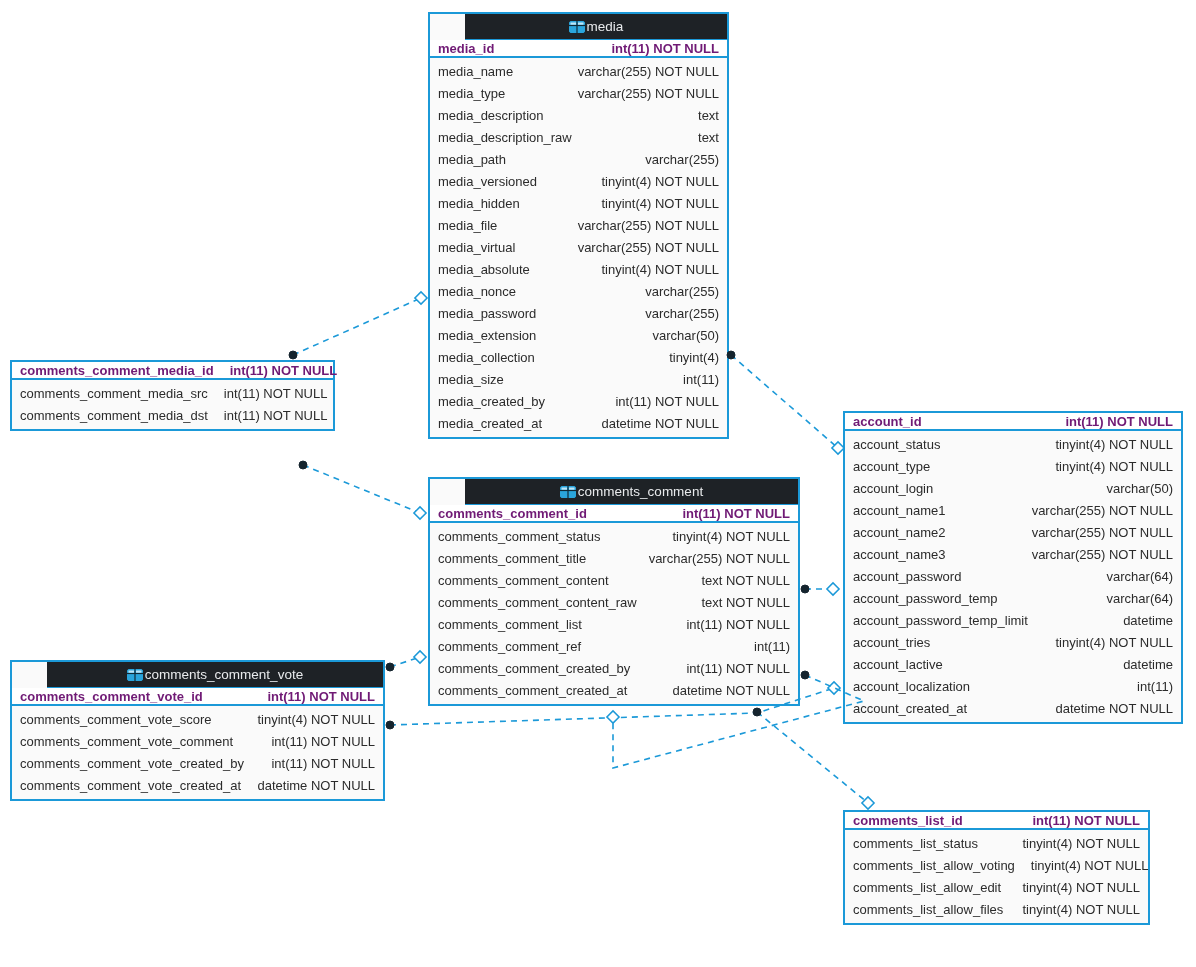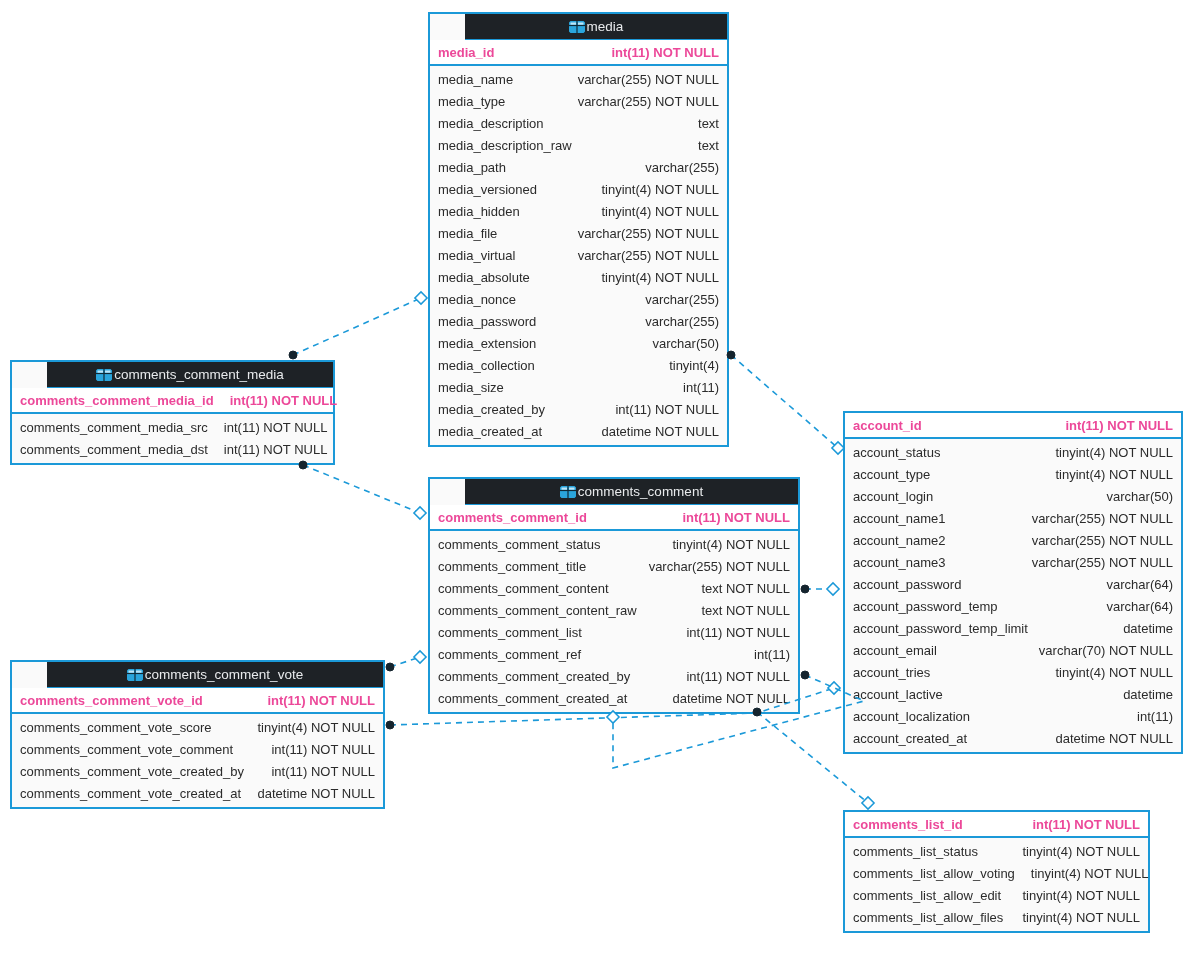--- a/index.html
+++ b/index.html
@@ -34,21 +34,21 @@
   }
   .row{
     display:flex;align-items:center;justify-content:space-between;
     gap:16px;
     height:22px;
     padding:0 8px;
     font-size:13px;
     color:var(--txt,#2b2b2b);
     white-space:nowrap;
   }
-  .pk-row .row{height:24px;font-weight:bold;color:#ec4899;}
+  .pk-row .row{height:16px;font-weight:bold;color:#701a75;align-items:flex-end;}
   .tbl-body{padding:2px 0 3px 0;}
   .col-name{text-align:left;}
   .col-type{text-align:right;}
   #wires{
     position:absolute;left:0;top:0;width:1196px;height:967px;
     z-index:3;
     pointer-events:none;
   }
   #wires polyline{
     fill:none;
@@ -145,30 +145,20 @@
           <span class="col-name">media_created_by</span>
           <span class="col-type">int(11) NOT NULL</span>
         </div>
         <div class="row">
           <span class="col-name">media_created_at</span>
           <span class="col-type">datetime NOT NULL</span>
         </div>
       </div>
     </div>
     <div class="tbl" style="left: 10px; top: 360px; width: 325px;">
-      <div class="tbl-header">
-        <span class="ticon"><svg width="16" height="12" viewBox="0 0 16 12">
-            <rect x="0.5" y="0.5" width="15" height="11" rx="1.5" fill="#2aa5dc" stroke="#2aa5dc"></rect>
-            <line x1="0" y1="4.5" x2="16" y2="4.5" stroke="#0e2a38" stroke-width="1.2"></line>
-            <line x1="8" y1="0" x2="8" y2="12" stroke="#0e2a38" stroke-width="1.2"></line>
-            <rect x="1.5" y="1.5" width="5.5" height="2.2" fill="#bfe6f7"></rect>
-            <rect x="9" y="1.5" width="5.5" height="2.2" fill="#bfe6f7"></rect>
-          </svg></span>
-        <span>comments_comment_media</span>
-      </div>
       <div class="pk-row">
         <div class="row">
           <span class="col-name">comments_comment_media_id</span>
           <span class="col-type">int(11) NOT NULL</span>
         </div>
       </div>
       <div class="tbl-body">
         <div class="row">
           <span class="col-name">comments_comment_media_src</span>
           <span class="col-type">int(11) NOT NULL</span>
@@ -269,24 +259,20 @@
         </div>
         <div class="row">
           <span class="col-name">account_password_temp</span>
           <span class="col-type">varchar(64)</span>
         </div>
         <div class="row">
           <span class="col-name">account_password_temp_limit</span>
           <span class="col-type">datetime</span>
         </div>
         <div class="row">
-          <span class="col-name">account_email</span>
-          <span class="col-type">varchar(70) NOT NULL</span>
-        </div>
-        <div class="row">
           <span class="col-name">account_tries</span>
           <span class="col-type">tinyint(4) NOT NULL</span>
         </div>
         <div class="row">
           <span class="col-name">account_lactive</span>
           <span class="col-type">datetime</span>
         </div>
         <div class="row">
           <span class="col-name">account_localization</span>
           <span class="col-type">int(11)</span>

